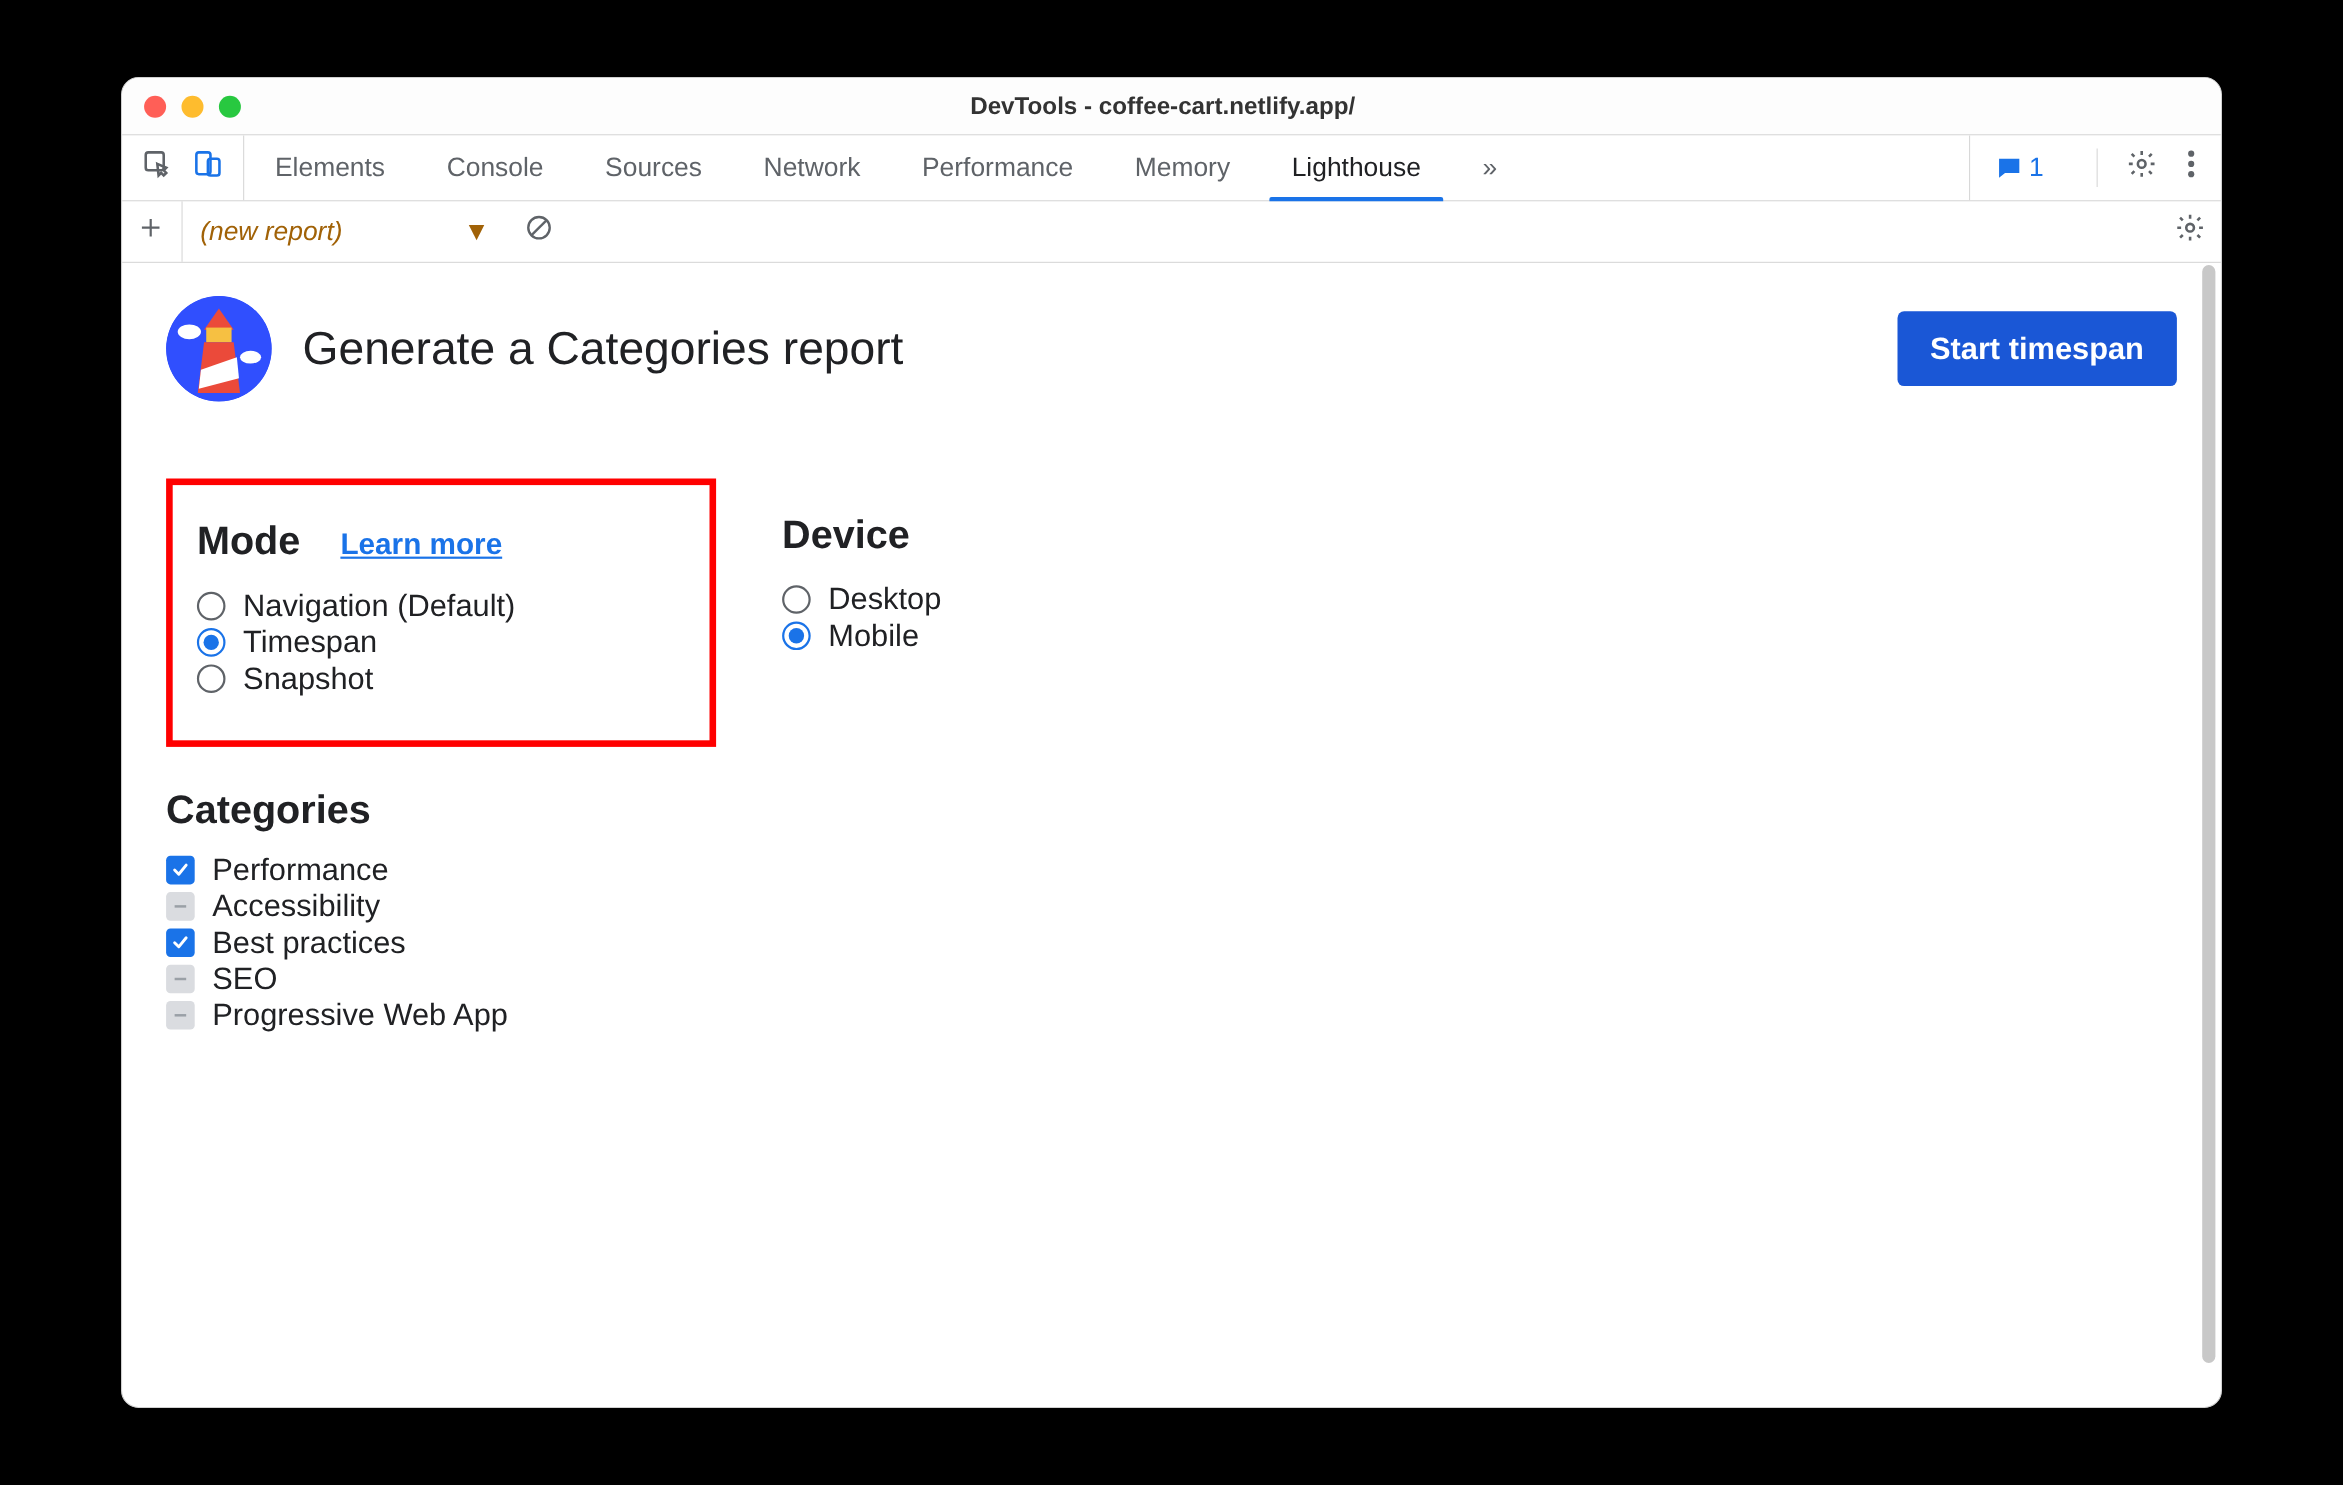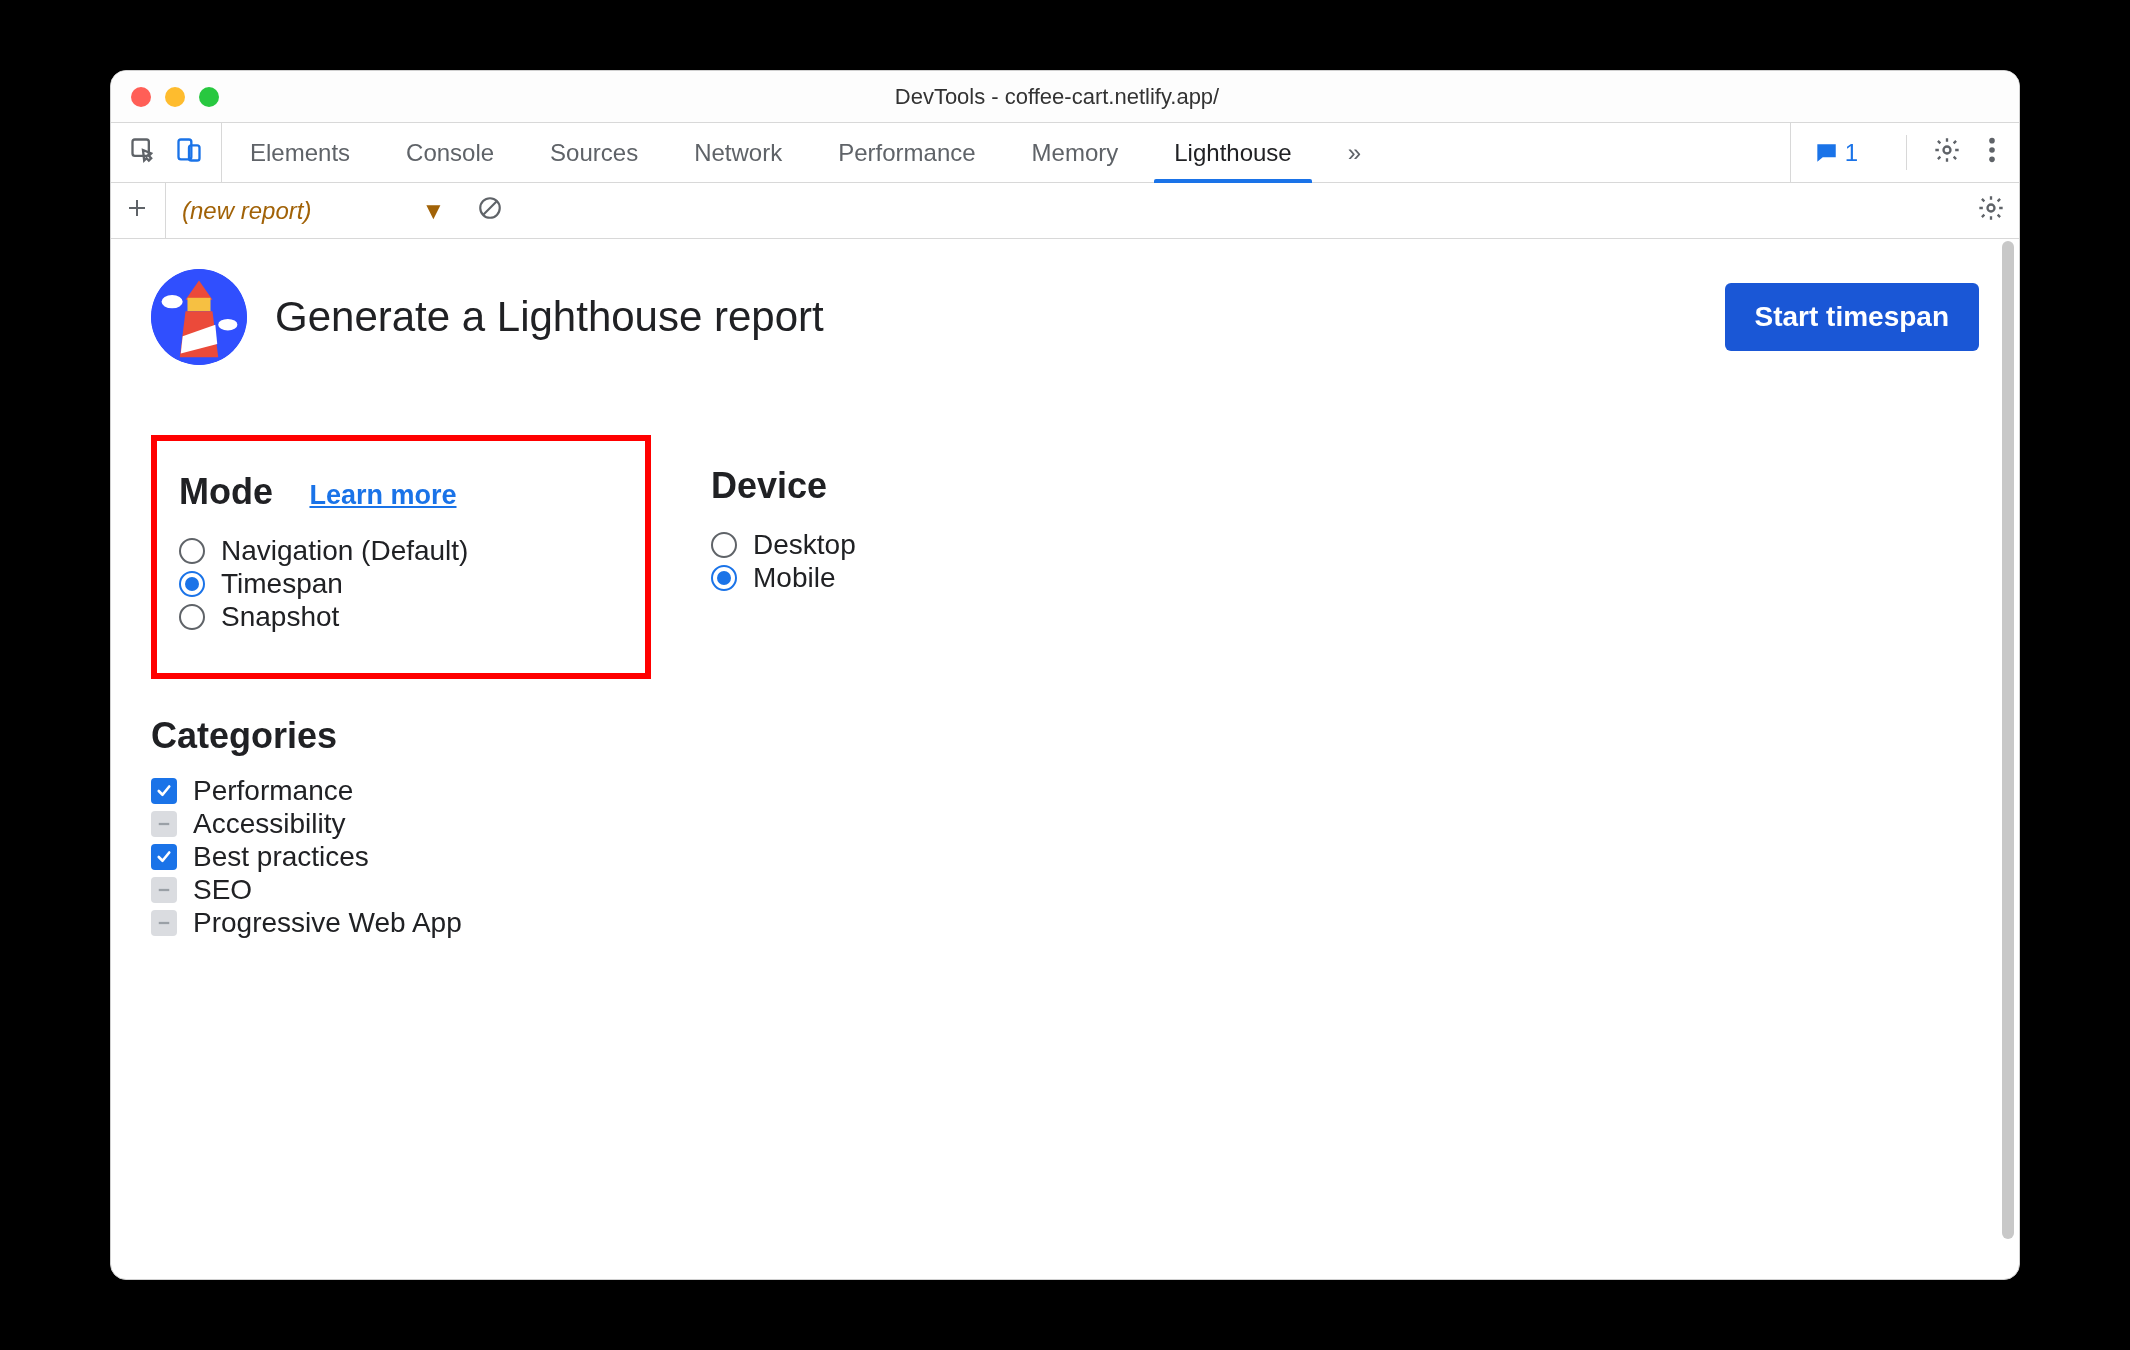--- a/index.html
+++ b/index.html
@@ -30,21 +30,21 @@
     background: #fdfdfd;
     position: relative;
   }
   .traffic-lights { display: flex; gap: 14px; }
   .tl { width: 20px; height: 20px; border-radius: 50%; }
   .tl-close { background: #ff5f57; }
   .tl-min { background: #febc2e; }
   .tl-max { background: #28c840; }
   .title {
     position: absolute; left: 0; right: 16px; text-align: center;
-    font-size: 22px; font-weight: 400; color: #333; pointer-events: none;
+    font-size: 22px; font-weight: 700; color: #333; pointer-events: none;
   }
 
   .tabbar {
     height: 60px;
     display: flex;
     align-items: center;
     border-bottom: 1px solid #d8d8d8;
     font-size: 24px;
     color: #5f6368;
   }
@@ -259,21 +259,21 @@
           <svg viewBox="0 0 100 100">
             <circle cx="50" cy="50" r="50" fill="#304ffe"></circle>
             <ellipse cx="22" cy="34" rx="11" ry="7" fill="#fff"></ellipse>
             <ellipse cx="80" cy="58" rx="10" ry="6" fill="#fff"></ellipse>
             <polygon points="50,12 36,32 64,32" fill="#eb4a3a"></polygon>
             <rect x="38" y="30" width="24" height="14" fill="#f6c042"></rect>
             <polygon points="36,44 64,44 70,92 30,92" fill="#eb4a3a"></polygon>
             <polygon points="33,70 67,58 69,78 31,88" fill="#fff"></polygon>
           </svg>
         </div>
-        <div class="page-title">Generate a Lighthouse report</div>
+        <div class="page-title">Generate a Categories report</div>
         <button class="start-btn">Start timespan</button>
       </div>
 
       <div class="options-row">
         <div class="mode-block">
           <div>
             <span class="block-title">Mode</span>
             <a class="learn-more">Learn more</a>
           </div>
           <div class="radio-list">

